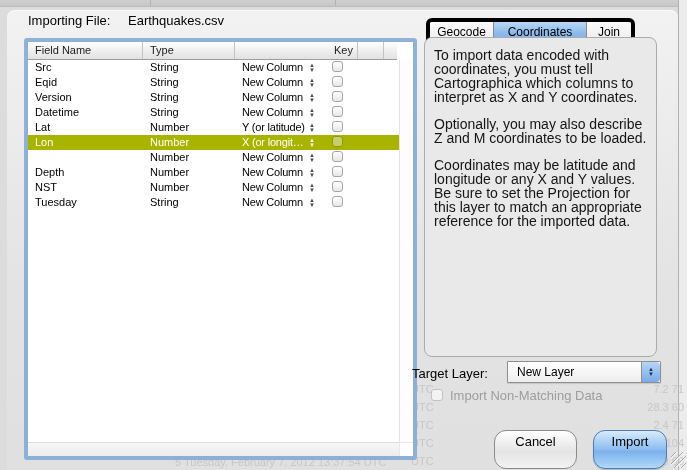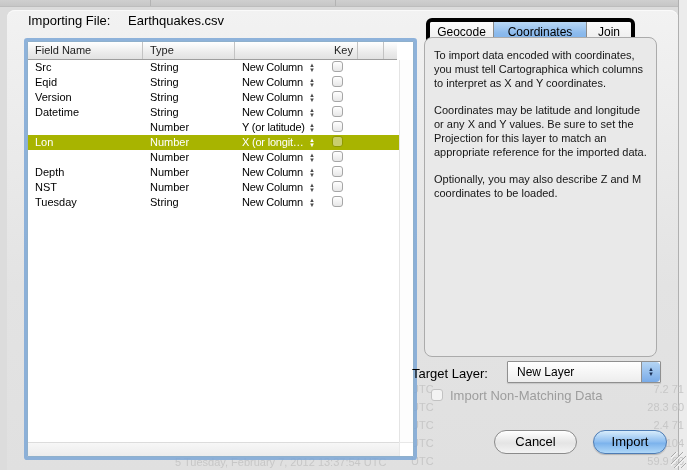--- a/index.html
+++ b/index.html
@@ -60,37 +60,37 @@
     border:4px solid #000000;border-radius:6px;overflow:hidden;
     box-shadow:0 1px 1px rgba(0,0,0,.15);}
   .tab{height:20px;line-height:20px;text-align:center;font-size:12px;color:#000;
     background:linear-gradient(#fbfbfb,#ececec);border-right:1px solid #8a8a8a;cursor:default;}
   .tab:last-child{border-right:none;}
   .tab.selected{background:linear-gradient(#b9d8f5,#8cbaec 55%,#7fb2ea);}
   
   .helpbox{position:absolute;left:424px;top:37px;width:233px;height:320px;
     border:1px solid #ababab;border-radius:8px;background:#e9e9e9;box-sizing:border-box;
     padding:10px 9px 0 9px;}
-  .helpbox p{margin:0 0 13px 0;font-size:11px;line-height:14px;color:#151515;}
+  .helpbox p{margin:0 0 13px 0;font-size:14px;line-height:14px;color:#151515;}
   
   .tl-label{position:absolute;left:412px;top:366px;font-size:13px;color:#000;}
   .popup{position:absolute;left:507px;top:361px;width:154px;height:22px;
     border:1px solid #8f8f8f;border-radius:1px;background:linear-gradient(#ffffff,#ededed);
     box-sizing:border-box;box-shadow:0 1px 1px rgba(0,0,0,.12);}
   .popup .val{position:absolute;left:9px;top:0;line-height:20px;font-size:12px;color:#000;}
   .popup .cap{position:absolute;right:0;top:0;width:18px;height:20px;
     background:linear-gradient(#b5d5f4,#79abe8);border-left:1px solid #8f8f8f;
     border-radius:0 4px 4px 0;display:flex;flex-direction:column;align-items:center;
     justify-content:center;font-size:6px;line-height:5px;color:#1a2f55;}
   
   .opt-cb{position:absolute;left:431px;top:389px;width:12px;height:12px;border:1px solid #c2c2c2;
     border-radius:3px;background:#f3f3f3;box-sizing:border-box;}
   .opt-label{position:absolute;left:450px;top:388px;font-size:13px;color:#9d9d9d;}
   
-  .btn{position:absolute;top:430px;height:24px;border-radius:12px;font-size:13px;color:#000;
+  .btn{position:absolute;top:430px;height:39px;border-radius:12px;font-size:13px;color:#000;
     text-align:center;line-height:22px;box-sizing:border-box;cursor:default;}
   .btn-cancel{left:494px;width:83px;border:1px solid #8b8b8b;
     background:linear-gradient(#ffffff,#e4e4e4 55%,#f3f3f3);}
   .btn-import{left:593px;width:74px;border:1px solid #4e7cb4;
     background:linear-gradient(#d7ecfb,#8cbdf0 50%,#7bb2ec 55%,#b0d8f8);
     box-shadow:0 1px 1px rgba(0,0,0,.2);}
   
   .grip{position:absolute;left:671px;top:452px;width:15px;height:16px;
     background:repeating-linear-gradient(135deg,transparent 0 3px,#a9a9a9 3px 4px,#f0f0f0 4px 5px);}
 </style>
@@ -169,20 +169,21 @@
         <span class="cell-field">Datetime</span>
         <span class="cell-type">String</span>
         <span class="cell-map">New Column</span>
         <span class="stepper">
           <span>▲</span>
           <span>▼</span>
         </span>
         <span class="cb"></span>
       </div>
       <div class="trow">
+        <span class="cell-field">Lat</span>
         <span class="cell-type">Number</span>
         <span class="cell-map">Y (or latitude)</span>
         <span class="stepper">
           <span>▲</span>
           <span>▼</span>
         </span>
         <span class="cb"></span>
       </div>
       <div class="trow selected">
         <span class="cell-field">Lon</span>
@@ -240,22 +241,22 @@
 </div>
 
 <div class="tabs" id="tabs">
     <div class="tab" style="width: 63px;">Geocode</div>
     <div class="tab selected" style="width: 92px;">Coordinates</div>
     <div class="tab" style="width: 44px;">Join</div>
   </div>
 
 <div class="helpbox" id="helpbox">
     <p>To import data encoded with coordinates, you must tell Cartographica which columns to interpret as X and Y coordinates.</p>
+    <p>Optionally, you may also describe Z and M coordinates to be loaded.</p>
     <p>Coordinates may be latitude and longitude or any X and Y values.  Be sure to set the Projection for this layer to match an appropriate reference for the imported data.</p>
-    <p>Optionally, you may also describe Z and M coordinates to be loaded.</p>
   </div>
 
 <span class="tl-label">Target Layer:</span>
 <div class="popup">
   <span class="val">New Layer</span>
   <span class="cap">
       <span>▲</span>
       <span>▼</span>
     </span>
 </div>

